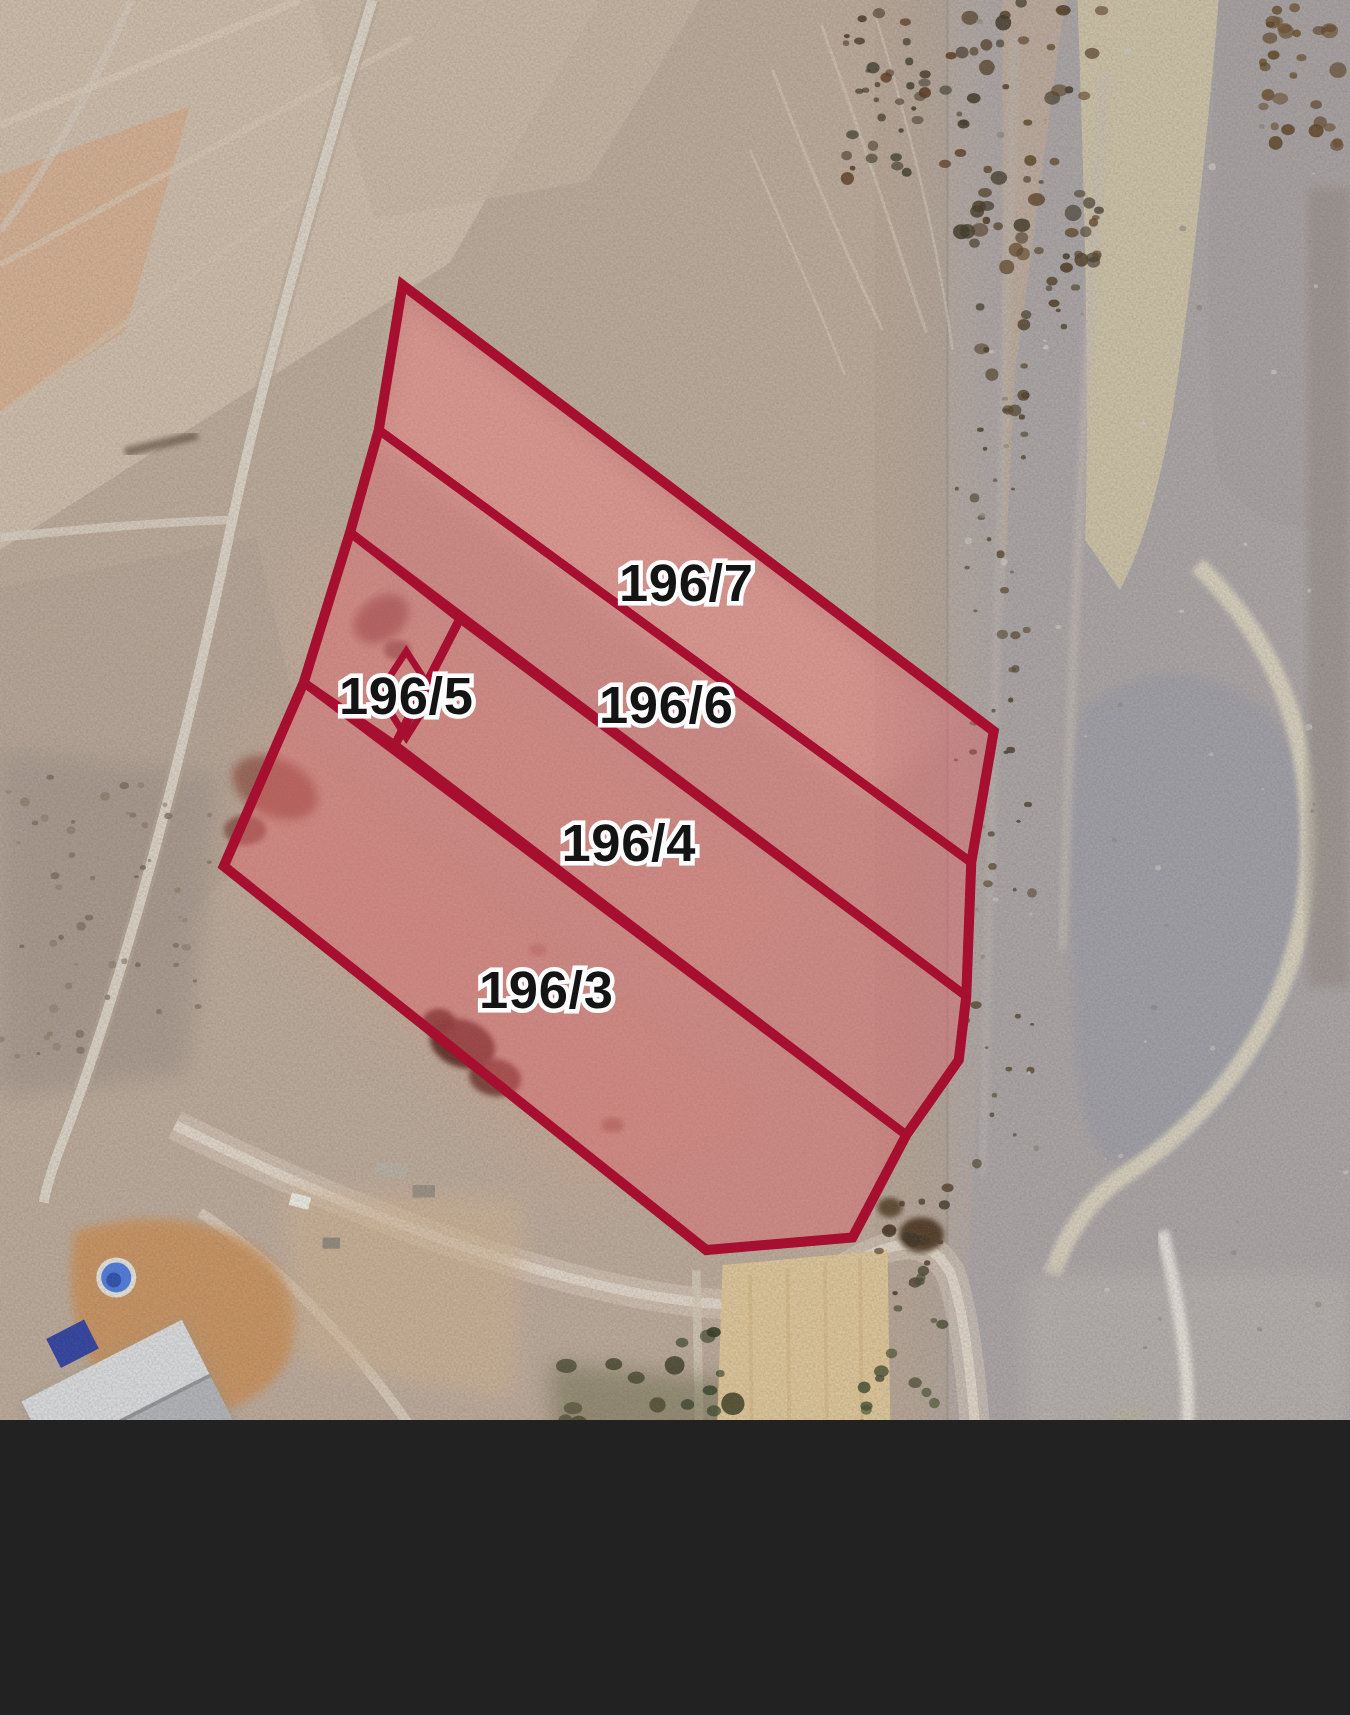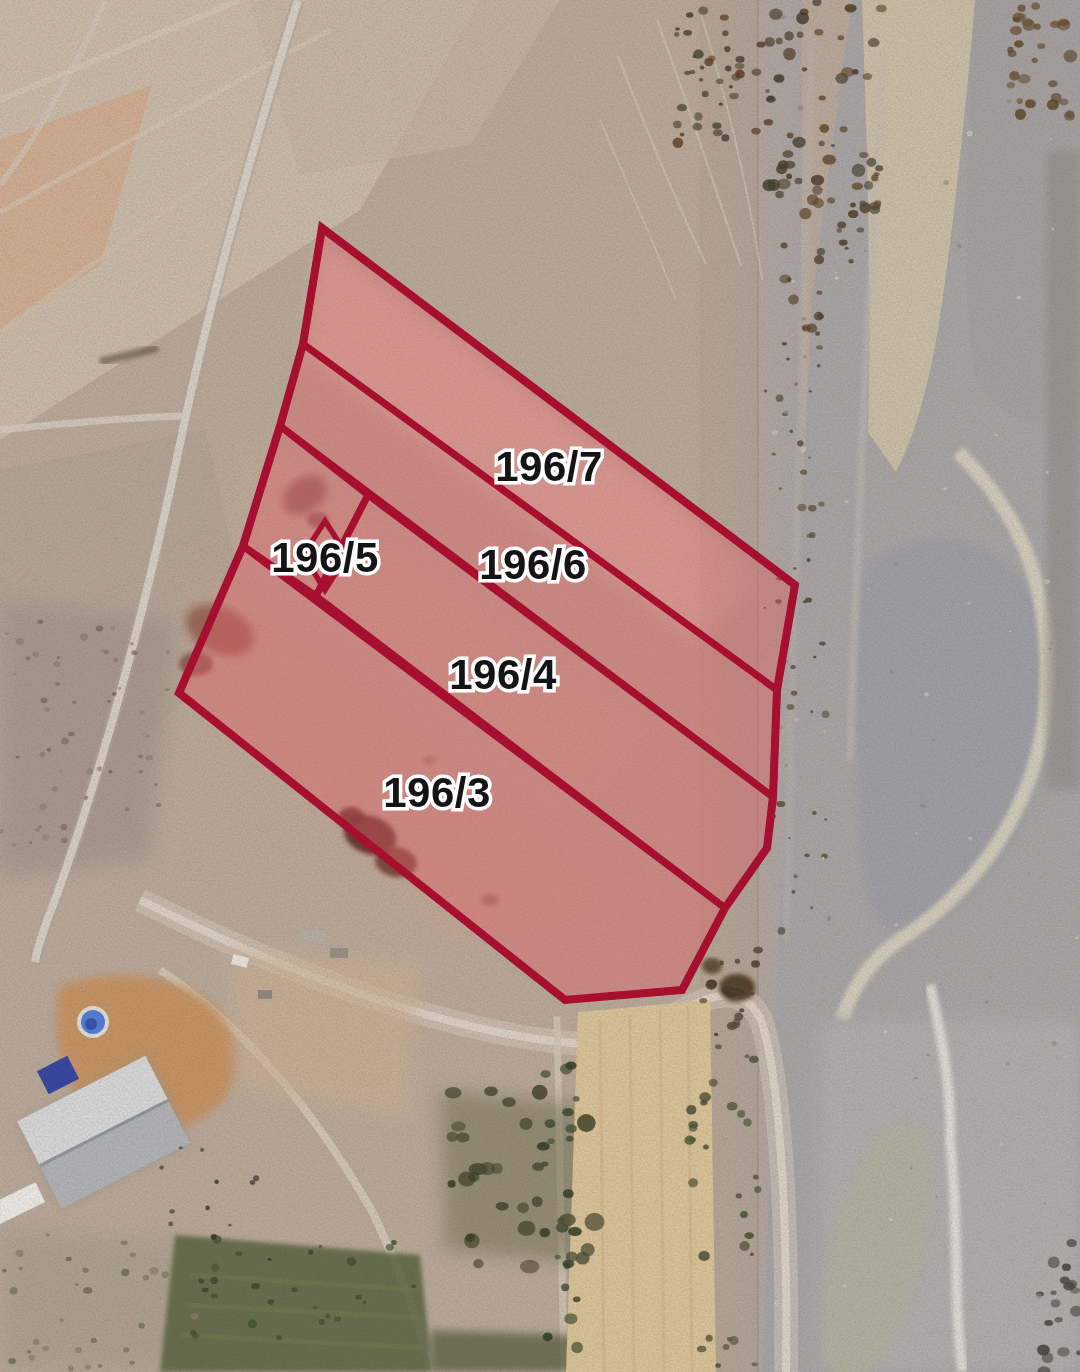--- a/index.html
+++ b/index.html
@@ -1,16 +1,16 @@
 <!DOCTYPE html>
 <html><head>
 <meta charset="utf-8">
 <style>
   html,body{margin:0;padding:0;background:#222;}
-  .stage{position:relative;width:1080px;height:1372px;overflow:hidden;background:#84cc16;
+  .stage{position:relative;width:1080px;height:1136px;overflow:hidden;background:#84cc16;
          font-family:"Liberation Sans", sans-serif;}
   svg{display:block;width:1080px;height:1372px;}
   .parcel{cursor:pointer;}
   .parcel-label{font-family:"Liberation Sans","DejaVu Sans",sans-serif;font-weight:bold;
         paint-order:stroke;text-anchor:middle;letter-spacing:0.5px;}
 </style>
 </head>
 <body>
 
 <div class="stage">

